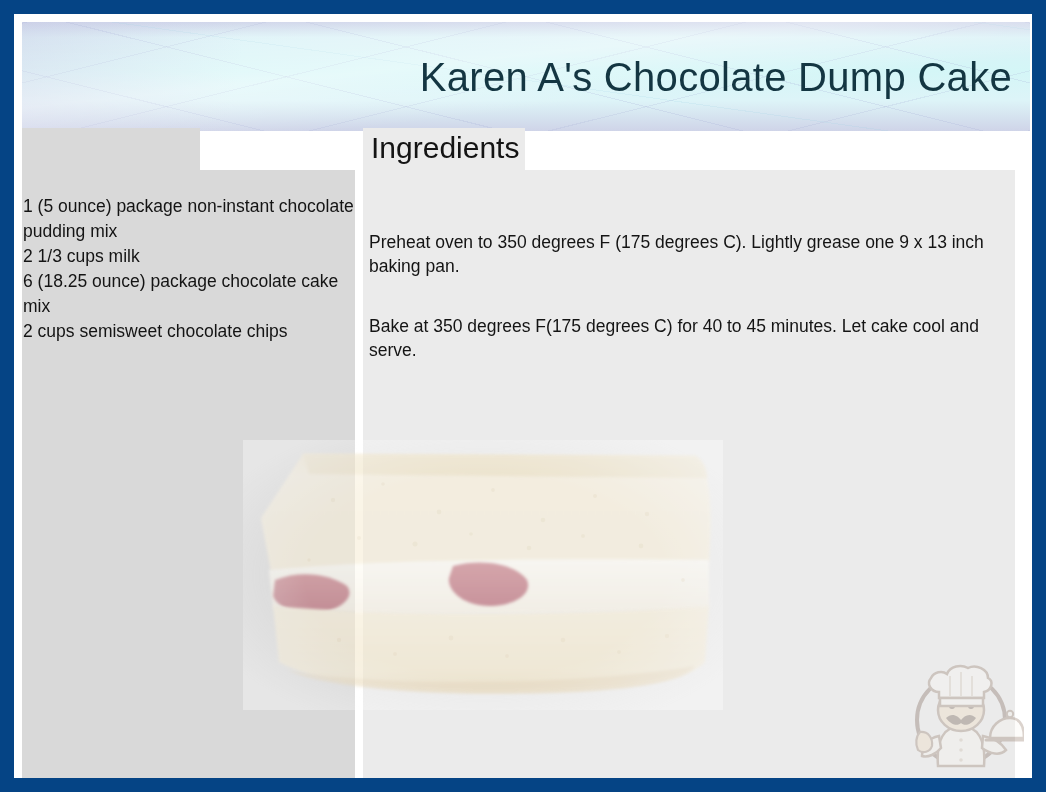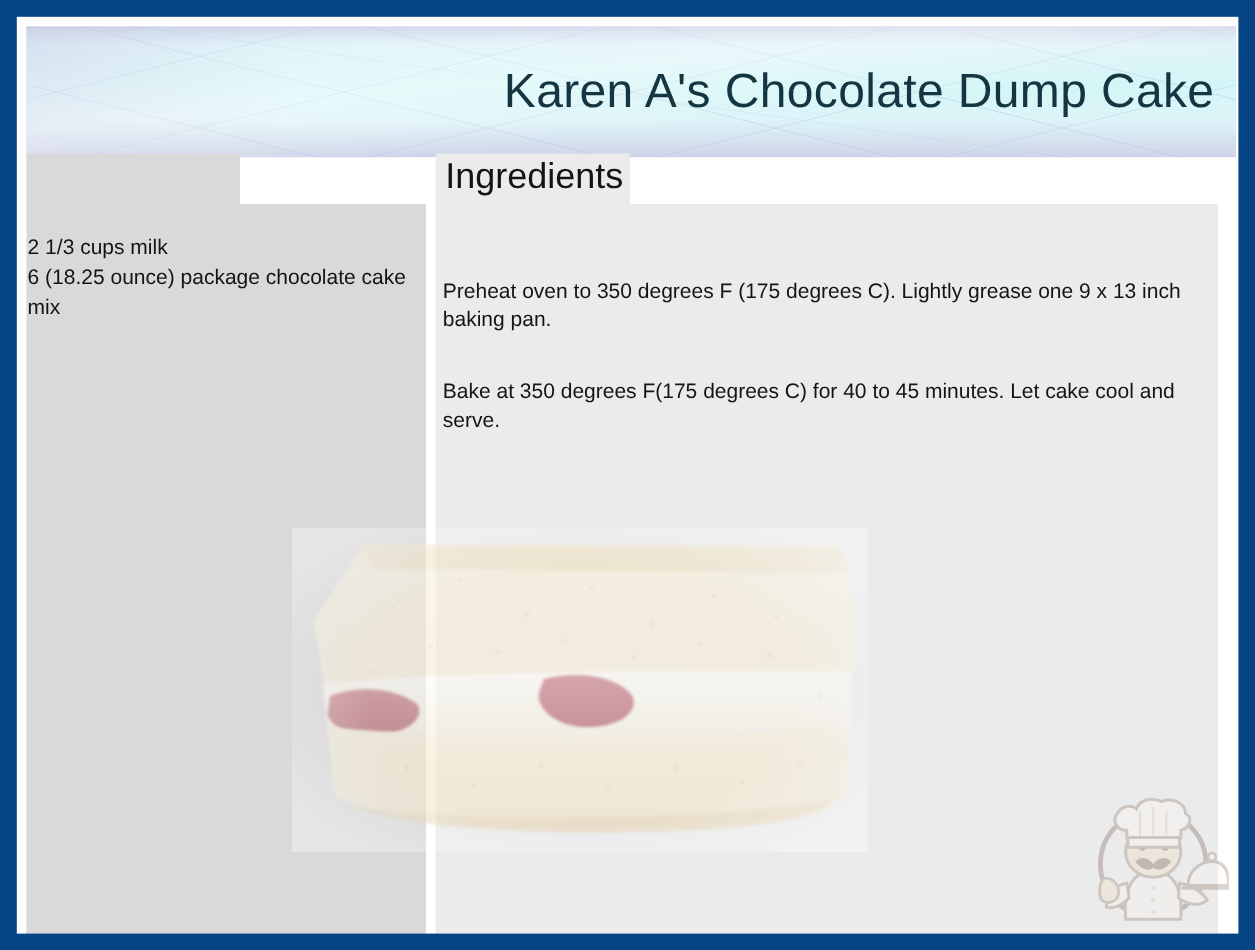--- a/index.html
+++ b/index.html
@@ -191,22 +191,24 @@
 
   <div id="title-banner">
     <div id="banner-pattern"></div>
     <div id="banner-sheen"></div>
     <div id="recipe-title">Karen A's Chocolate Dump Cake</div>
   </div>
 
   <div id="ingredients-header-tab"></div>
   <div id="ingredients-panel"></div>
   <div id="ingredients-list">
+    <div class="ing-item">1 (5 ounce) package non-instant chocolate pudding mix</div>
     <div class="ing-item">2 1/3 cups milk</div>
     <div class="ing-item">6 (18.25 ounce) package chocolate cake mix</div>
+    <div class="ing-item">2 cups semisweet chocolate chips</div>
   </div>
 
   <div id="directions-header-tab"></div>
   <div id="directions-panel"></div>
   <div id="directions-title">Ingredients</div>
   <div id="directions-steps">
     <p class="step">Preheat oven to 350 degrees F (175 degrees C). Lightly grease one 9 x 13 inch baking pan.</p>
     <p class="step">Bake at 350 degrees F(175 degrees C) for 40 to 45 minutes.  Let cake cool and serve.</p>
   </div>
 

